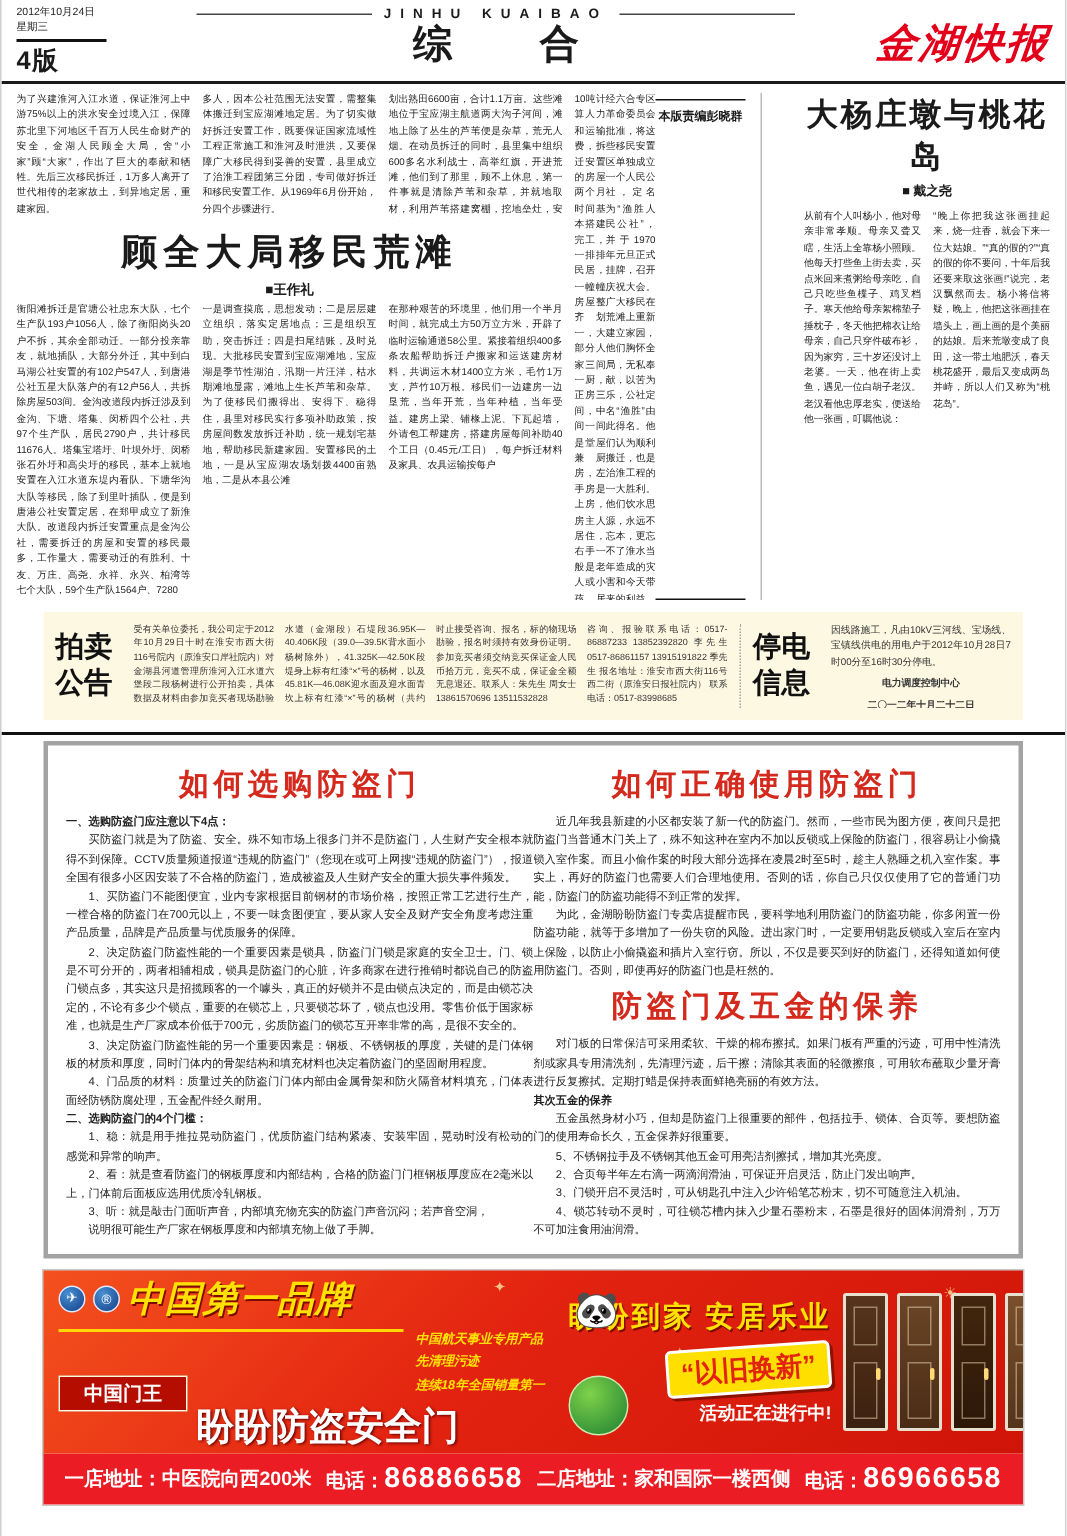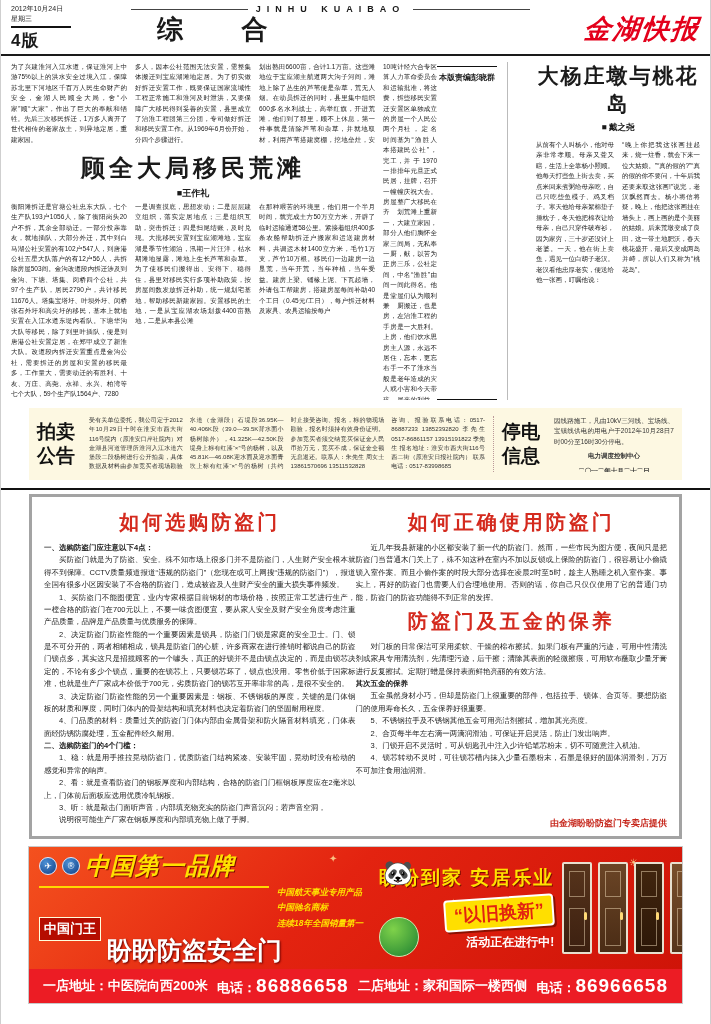--- a/index.html
+++ b/index.html
@@ -9,21 +9,21 @@
     position:relative; width:711px; height:1024px; margin:0 auto;
     background:#ffffff; color:#1a1a1a; overflow:hidden;
     border-left:1px solid #cfcfcf; border-right:1px solid #cfcfcf;
   }
   
   .masthead { display:flex; align-items:stretch; padding:4px 10px 0 10px; height:56px; border-bottom:2px solid #1a1a1a; }
   .mh-left { width:120px; }
   .mh-date { font-size:7px; line-height:1.4; color:#222; }
   .mh-rule { width:60px; border-top:2px solid #111; margin:2px 0 1px 0; }
   .mh-page { font-size:17px; font-weight:bold; letter-spacing:1px; }
-  .mh-center { flex:1; }
+  .mh-center { flex:1; text-align:center; }
   .mh-en-row { display:flex; align-items:center; gap:8px; }
   .mh-en-row .l { flex:1; border-top:1px solid #444; }
   .mh-en { font-size:9px; font-weight:bold; letter-spacing:6px; white-space:nowrap; }
   .mh-section { font-size:26px; font-weight:bold; letter-spacing:26px; text-indent:26px; line-height:1.1; margin-top:2px; font-family:"Liberation Serif","DejaVu Serif",serif; }
   .mh-right { width:170px; display:flex; align-items:center; justify-content:flex-end; }
   .mh-logo { color:#e3001b; font-size:27px; font-weight:bold; font-style:italic; font-family:"Liberation Serif","DejaVu Serif",serif; transform:skewX(-6deg); letter-spacing:2px; white-space:nowrap; }
   
   .main { display:flex; padding:6px 10px 0 10px; height:344px; }
   .main-left { width:486px; display:flex; }
   .left-sub { width:364px; display:flex; flex-direction:column; }
@@ -65,21 +65,21 @@
   
   .ad { margin:8px 28px 0 28px; height:156px; display:flex; flex-direction:column; box-shadow:0 0 0 1px #c9c9c9; }
   .ad-main { flex:1; background:linear-gradient(135deg,#f4511e 0%,#e32310 45%,#cf1408 100%); display:flex; align-items:center; padding:6px 10px; gap:8px; position:relative; overflow:hidden; }
   .spark { position:absolute; color:#ffe9a0; font-size:10px; opacity:.8; }
   .ad-left { width:230px; }
   .emblem-row { display:flex; align-items:center; gap:5px; }
   .emblem { width:18px; height:18px; border-radius:50%; background:radial-gradient(circle at 35% 30%,#4a8fd4,#123f86); color:#fff; font-size:9px; display:flex; align-items:center; justify-content:center; border:1px solid #dce9ff; }
   .brand-line { color:#ffe100; font-size:24px; font-weight:bold; font-style:italic; text-shadow:1px 1px 0 #7c0b00; white-space:nowrap; letter-spacing:1px; }
   .yellow-rule { border-top:2px solid #ffd800; margin:4px 0; }
   .king-row { display:flex; align-items:center; gap:6px; }
-  .king { background:#b50d00; border:1px solid #ffd; color:#fff; font-weight:bold; font-size:13px; padding:2px 4px; white-space:nowrap; }
+  .king { background:#b50d00; border:1px solid #ffd; color:#fff; font-weight:bold; font-size:13px; padding:2px 16px; white-space:nowrap; }
   .product { color:#fff; font-size:25px; font-weight:bold; white-space:nowrap; text-shadow:1px 1px 2px #600; font-family:"Liberation Serif","DejaVu Serif",serif;margin-top:42px; }
   .claims { width:112px; color:#ffe100; font-size:8.5px; font-weight:bold; font-style:italic; line-height:1.8; white-space:nowrap; }
   .panda-wrap { width:56px; position:relative; height:100%; }
   .globe { position:absolute; bottom:6px; left:8px; width:40px; height:40px; border-radius:50%; background:radial-gradient(circle at 35% 30%,#7fd24a,#1c7f31); border:1px solid #cfeab0; }
   .panda { position:absolute; top:6px; left:12px; font-size:24px; }
   .ad-slogans { flex:1; text-align:right; }
   .slogan { color:#ffe100; font-size:19px; font-weight:bold; letter-spacing:2px; text-shadow:1px 1px 0 #7c0b00; white-space:nowrap; }
   .promo { display:inline-block; margin-top:6px; background:#ffdf00; color:#e32310; font-size:18px; font-weight:bold; padding:2px 8px; transform:rotate(-4deg); border:2px solid #fff; border-radius:4px; box-shadow:2px 2px 0 #8a1000; white-space:nowrap; }
   .promo-sub { color:#fff; font-size:12px; font-weight:bold; margin-top:5px; white-space:nowrap; }
   .ad-doors { display:flex; gap:6px; align-items:center; }
@@ -195,20 +195,21 @@
       <p>4、门品质的材料：质量过关的防盗门门体内部由金属骨架和防火隔音材料填充，门体表面经防锈防腐处理，五金配件经久耐用。</p>
       <p class="sub">二、选购防盗门的4个门槛：</p>
       <p>1、稳：就是用手推拉晃动防盗门，优质防盗门结构紧凑、安装牢固，晃动时没有松动的感觉和异常的响声。</p>
       <p>2、看：就是查看防盗门的钢板厚度和内部结构，合格的防盗门门框钢板厚度应在2毫米以上，门体前后面板应选用优质冷轧钢板。</p>
       <p>3、听：就是敲击门面听声音，内部填充物充实的防盗门声音沉闷；若声音空洞，</p>
       <p>说明很可能生产厂家在钢板厚度和内部填充物上做了手脚。</p>
     </div>
     <div class="f-col">
       <div class="f-title">如何正确使用防盗门</div>
       <p>近几年我县新建的小区都安装了新一代的防盗门。然而，一些市民为图方便，夜间只是把防盗门当普通木门关上了，殊不知这种在室内不加以反锁或上保险的防盗门，很容易让小偷撬锁入室作案。而且小偷作案的时段大部分选择在凌晨2时至5时，趁主人熟睡之机入室作案。事实上，再好的防盗门也需要人们合理地使用。否则的话，你自己只仅仅使用了它的普通门功能，防盗门的防盗功能得不到正常的发挥。</p>
+      <p>为此，金湖盼盼防盗门专卖店提醒市民，要科学地利用防盗门的防盗功能，你多闲置一份防盗功能，就等于多增加了一份失窃的风险。进出家门时，一定要用钥匙反锁或入室后在室内上保险，以防止小偷撬盗和插片入室行窃。所以，不仅是要买到好的防盗门，还得知道如何使用防盗门。否则，即使再好的防盗门也是枉然的。</p>
       <div class="f-title">防盗门及五金的保养</div>
       <p>对门板的日常保洁可采用柔软、干燥的棉布擦拭。如果门板有严重的污迹，可用中性清洗剂或家具专用清洗剂，先清理污迹，后干擦；清除其表面的轻微擦痕，可用软布蘸取少量牙膏进行反复擦拭。定期打蜡是保持表面鲜艳亮丽的有效方法。</p>
       <p class="sub">其次五金的保养</p>
       <p>五金虽然身材小巧，但却是防盗门上很重要的部件，包括拉手、锁体、合页等。要想防盗门的使用寿命长久，五金保养好很重要。</p>
       <p>5、不锈钢拉手及不锈钢其他五金可用亮洁剂擦拭，增加其光亮度。</p>
       <p>2、合页每半年左右滴一两滴润滑油，可保证开启灵活，防止门发出响声。</p>
       <p>3、门锁开启不灵活时，可从钥匙孔中注入少许铅笔芯粉末，切不可随意注入机油。</p>
       <p>4、锁芯转动不灵时，可往锁芯槽内抹入少量石墨粉末，石墨是很好的固体润滑剂，万万不可加注食用油润滑。</p>
       <div class="credit">由金湖盼盼防盗门专卖店提供</div>
     </div>
@@ -226,21 +227,21 @@
           <span class="brand-line">中国第一品牌</span>
         </div>
         <div class="yellow-rule"></div>
         <div class="king-row">
           <span class="king">中国门王</span>
           <span class="product">盼盼防盗安全门</span>
         </div>
       </div>
       <div class="claims">
         <div>中国航天事业专用产品</div>
-        <div>中国驰名商标</div>
+        <div>先清理污迹</div>
         <div>连续18年全国销量第一</div>
       </div>
       <div class="panda-wrap">
         <div class="globe"></div>
         <div class="panda">🐼</div>
       </div>
       <div class="ad-slogans">
         <div class="slogan">盼盼到家 安居乐业</div>
         <div class="promo">“以旧换新”</div>
         <div class="promo-sub">活动正在进行中!</div>

